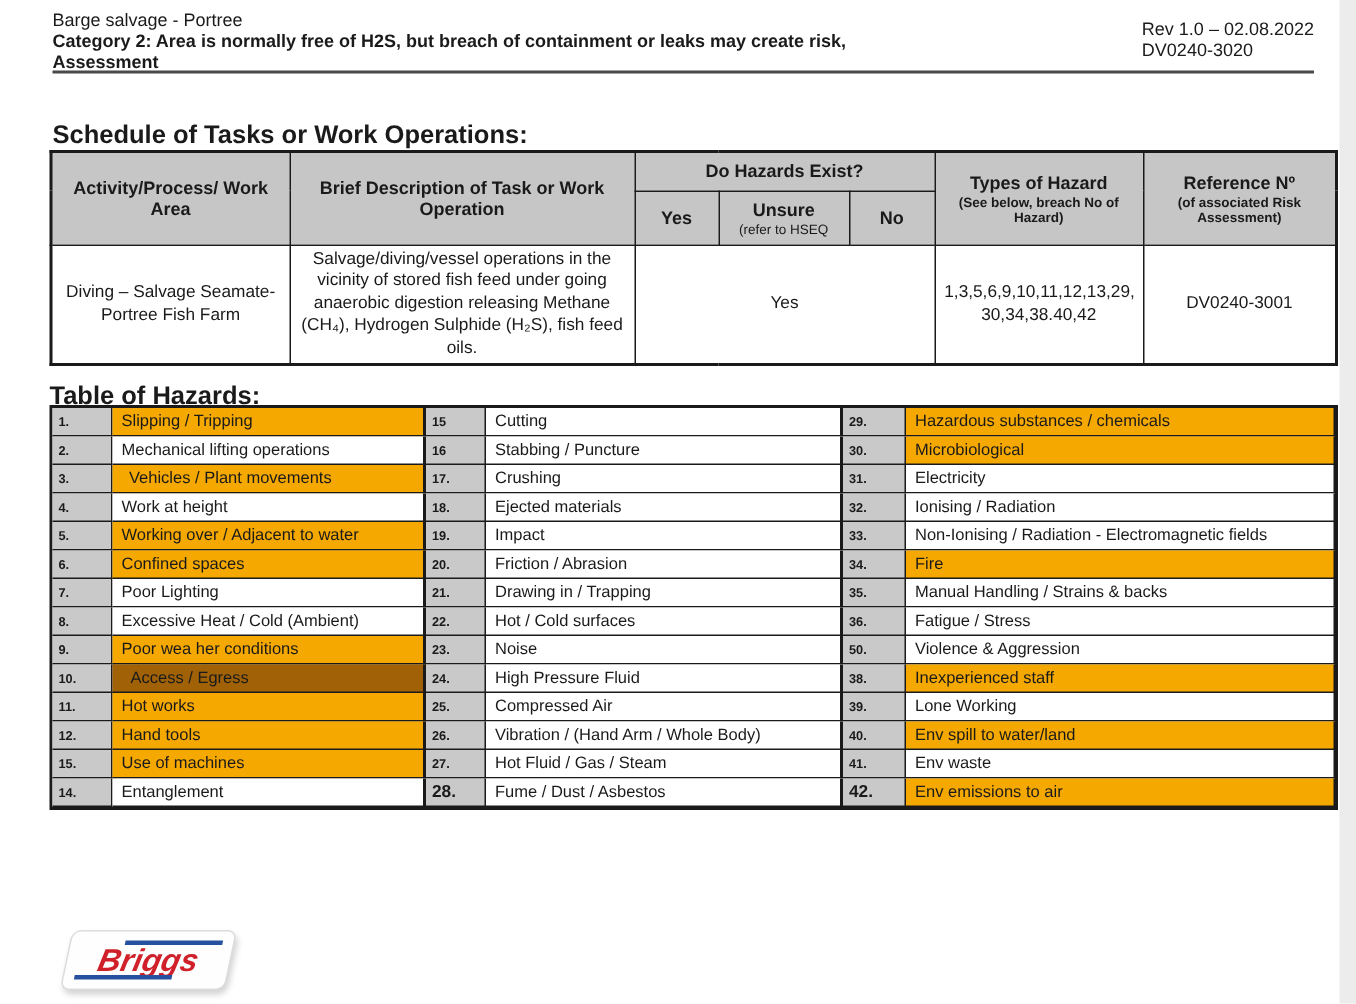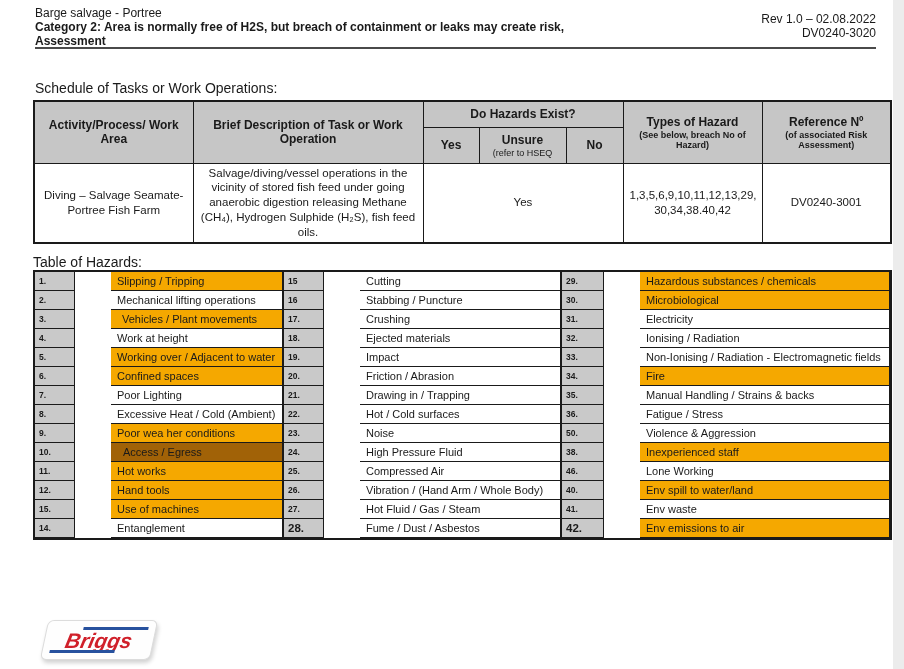--- a/index.html
+++ b/index.html
@@ -11,25 +11,25 @@
     position:relative;
     overflow:hidden;
   }
   .right-strip { position:absolute; top:0; right:0; width:11px; height:669px; background:#ececec; }
 
   
   .doc-header { position:absolute; left:35px; top:6px; width:841px; display:flex; justify-content:space-between; }
   .doc-header .titles { font-size:12px; line-height:14px; }
   .doc-header .titles .t1 { font-weight:400; }
   .doc-header .titles .t2, .doc-header .titles .t3 { font-weight:700; }
-  .doc-header .meta { font-size:12px; line-height:14px; text-align:right; white-space:nowrap; padding-top:6px; }
+  .doc-header .meta { font-size:12px; line-height:14px; text-align:left; white-space:nowrap; padding-top:6px; }
   .header-rule { position:absolute; left:35px; top:47px; width:841px; border-top:2px solid #4a4a4a; }
 
   
-  .section-heading { position:absolute; font-size:14px; font-weight:400; }
+  .section-heading { position:absolute; font-size:17px; font-weight:700; }
   .sched-heading { left:35px; top:80px; }
   .haz-heading { left:33px; top:254px; }
 
   
   table.sched { position:absolute; left:33px; top:100px; width:857px; border-collapse:collapse; table-layout:fixed; }
   table.sched th, table.sched td { border:1px solid #1a1a1a; vertical-align:middle; text-align:center; }
   table.sched { border:2px solid #1a1a1a; }
   table.sched th { background:#c6c6c6; font-size:12px; font-weight:700; padding:2px 4px; }
   table.sched td { background:#ffffff; font-size:11.5px; font-weight:400; padding:2px 6px; line-height:1.3; }
   .sub-note { display:block; font-size:9px; font-weight:700; line-height:10px; margin-top:1px; }
@@ -45,21 +45,21 @@
     display:grid;
     grid-template-columns:40px 209px 40px 238px 42px 1fr;
   }
   .haz-cell {
     height:19px; display:flex; align-items:center;
     border-right:1px solid #1a1a1a; border-bottom:1px solid #1a1a1a;
     overflow:hidden; white-space:nowrap;
   }
   .haz-num { background:#c9c9c9; font-size:8.5px; font-weight:700; padding-left:4px; }
   .haz-num.big { font-size:11.5px; }
-  .haz-label { background:#ffffff; font-size:11px; padding-left:6px;margin-left:36px; }
+  .haz-label { background:#ffffff; font-size:11px; padding-left:6px; }
   .haz-label.hl { background:#f5a800; }
   .haz-cell.group-end { border-right-width:2px; }
 
   
   .logo { position:absolute; left:44px; top:620px; width:110px; height:40px; }
   .logo-card {
     width:100%; height:100%; background:#fefefe;
     transform:skewX(-12deg);
     border-radius:6px; border:1px solid #dcdcdc;
     box-shadow:2px 3px 4px rgba(0,0,0,0.18);
@@ -195,21 +195,21 @@
     <div class="haz-cell haz-num">10.</div>
     <div class="haz-cell haz-label hl group-end" style="background: #a16207; padding-left: 12px;">Access / Egress</div>
     <div class="haz-cell haz-num">24.</div>
     <div class="haz-cell haz-label group-end">High Pressure Fluid</div>
     <div class="haz-cell haz-num">38.</div>
     <div class="haz-cell haz-label hl" style="background: rgb(245, 168, 0);">Inexperienced staff</div>
     <div class="haz-cell haz-num">11.</div>
     <div class="haz-cell haz-label hl group-end" style="background: rgb(245, 168, 0);">Hot works</div>
     <div class="haz-cell haz-num">25.</div>
     <div class="haz-cell haz-label group-end">Compressed Air</div>
-    <div class="haz-cell haz-num">46.</div>
+    <div class="haz-cell haz-num">39.</div>
     <div class="haz-cell haz-label">Lone Working</div>
     <div class="haz-cell haz-num">12.</div>
     <div class="haz-cell haz-label hl group-end" style="background: rgb(245, 168, 0);">Hand tools</div>
     <div class="haz-cell haz-num">26.</div>
     <div class="haz-cell haz-label group-end">Vibration / (Hand Arm / Whole Body)</div>
     <div class="haz-cell haz-num">40.</div>
     <div class="haz-cell haz-label hl" style="background: rgb(245, 168, 0);">Env spill to water/land</div>
     <div class="haz-cell haz-num">15.</div>
     <div class="haz-cell haz-label hl group-end" style="background: rgb(245, 168, 0);">Use of machines</div>
     <div class="haz-cell haz-num">27.</div>

